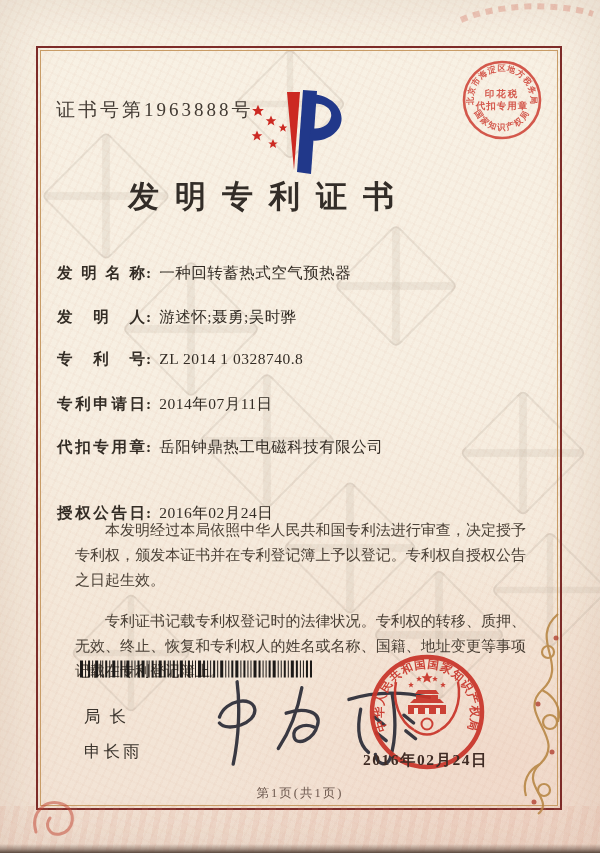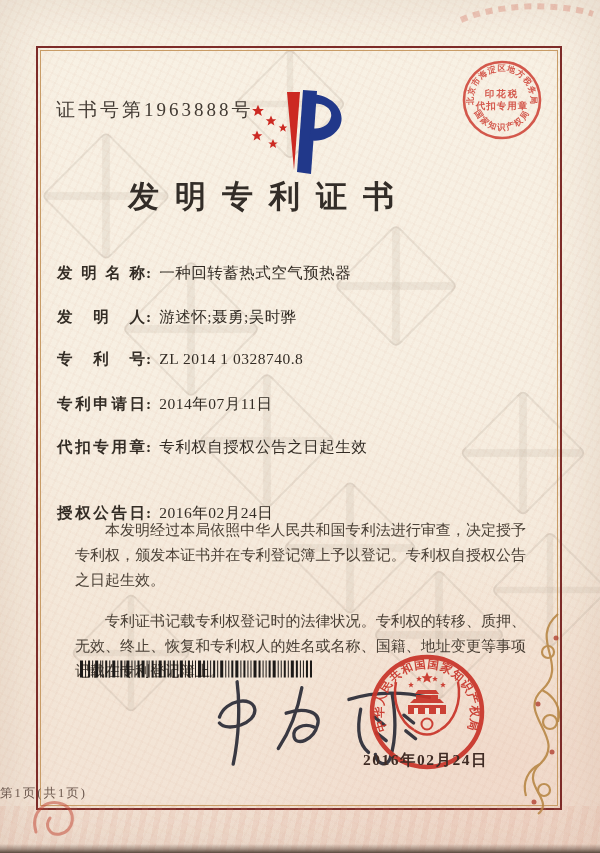--- a/index.html
+++ b/index.html
@@ -40,21 +40,21 @@
   .frow{ position:absolute; left:57px; font-size:15.5px; color:#332c25; white-space:nowrap;}
   .flabel{ display:inline-block; width:88px; text-align:justify; text-align-last:justify; font-weight:bold; }
   .fcolon{ font-weight:bold; margin:0 8px 0 1px; }
   .fvalue{ letter-spacing:.5px; }
   .body-text{ position:absolute; left:59px; top:502px; width:483px;
     font-size:15px; line-height:25px; color:#4a4036; text-align:justify; }
   .body-text p{ margin:16px; text-indent:2em; }
   .director{ position:absolute; left:84px; top:706px; color:#3a332c; font-size:16.5px; }
   .director .d-title{ letter-spacing:9px; }
   .director .d-name{ margin-top:13px; letter-spacing:3px; }
-  .footer{ position:absolute; left:0; top:785px; width:600px; text-align:left;
+  .footer{ position:absolute; left:0; top:785px; width:600px; text-align:center;
     font-size:12.5px; color:#6a564c; letter-spacing:2px; }
   .abs{ position:absolute; }
   .seal-date{ position:absolute; left:363px; top:750px; width:150px;
     font-size:15.5px; font-weight:bold; color:#3f2b24; letter-spacing:1.5px; z-index:4; }
   svg{ display:block; }
 </style>
 </head>
 <body>
 
 <div class="page">
@@ -120,35 +120,39 @@
   <div class="frow" style="top:307px;">
     <span class="flabel">发明人</span><span class="fcolon">:</span><span class="fvalue">游述怀;聂勇;吴时骅</span>
   </div>
   <div class="frow" style="top:349px;">
     <span class="flabel">专利号</span><span class="fcolon">:</span><span class="fvalue">ZL 2014 1 0328740.8</span>
   </div>
   <div class="frow" style="top:394px;">
     <span class="flabel">专利申请日</span><span class="fcolon">:</span><span class="fvalue">2014年07月11日</span>
   </div>
   <div class="frow" style="top:437px;">
-    <span class="flabel">代扣专用章</span><span class="fcolon">:</span><span class="fvalue">专利权自授权公告之日起生效</span>
+    <span class="flabel">代扣专用章</span><span class="fcolon">:</span><span class="fvalue">岳阳钟鼎热工电磁科技有限公司</span>
   </div>
   <div class="frow" style="top:483px;margin-top:20px;">
     <span class="flabel">授权公告日</span><span class="fcolon">:</span><span class="fvalue">2016年02月24日</span>
   </div>
 
   <div class="body-text">
     <p>本发明经过本局依照中华人民共和国专利法进行审查，决定授予专利权，颁发本证书并在专利登记簿上予以登记。专利权自授权公告之日起生效。</p>
     <p>专利证书记载专利权登记时的法律状况。专利权的转移、质押、无效、终止、恢复和专利权人的姓名或名称、国籍、地址变更等事项记载在专利登记簿上。</p>
   </div>
 
   <svg class="abs" style="left:80px;top:660px;" width="232" height="18" viewBox="0 0 230 17">
     <path fill="#1d1a18" d="M0 0h3v17H0z M5 0h1v17H5z M8 0h2v17H8z M12 0h1v17h-1z M15 0h3v17h-3z M20 0h1v17h-1z M22 0h1v17h-1z M25 0h2v17h-2z M29 0h1v17h-1z M32 0h3v17h-3z M37 0h1v17h-1z M40 0h2v17h-2z M44 0h1v17h-1z M46 0h3v17h-3z M51 0h1v17h-1z M54 0h1v17h-1z M57 0h2v17h-2z M61 0h3v17h-3z M66 0h1v17h-1z M68 0h1v17h-1z M71 0h2v17h-2z M75 0h1v17h-1z M78 0h3v17h-3z M83 0h2v17h-2z M87 0h1v17h-1z M89 0h1v17h-1z M92 0h2v17h-2z M96 0h1v17h-1z M99 0h3v17h-3z M104 0h1v17h-1z M107 0h2v17h-2z M111 0h1v17h-1z M114 0h1v17h-1z M117 0h3v17h-3z M122 0h2v17h-2z M126 0h1v17h-1z M129 0h1v17h-1z M132 0h2v17h-2z M136 0h1v17h-1z M139 0h3v17h-3z M144 0h1v17h-1z M147 0h1v17h-1z M150 0h2v17h-2z M154 0h3v17h-3z M159 0h1v17h-1z M162 0h2v17h-2z M166 0h1v17h-1z M169 0h1v17h-1z M172 0h3v17h-3z M177 0h2v17h-2z M181 0h1v17h-1z M184 0h1v17h-1z M187 0h2v17h-2z M191 0h3v17h-3z M196 0h1v17h-1z M199 0h1v17h-1z M202 0h2v17h-2z M206 0h1v17h-1z M209 0h3v17h-3z M214 0h2v17h-2z M218 0h1v17h-1z M221 0h1v17h-1z M224 0h2v17h-2z M228 0h2v17h-2z"></path>
   </svg>
 
+  <div class="director">
+    <div class="d-title">局长</div>
+    <div class="d-name">申长雨</div>
+  </div>
 
   <svg class="abs" style="left:192px;top:665px;" width="255" height="115" viewBox="0 0 260 115">
     <g fill="none" stroke="#262733" stroke-width="3.4" stroke-linecap="round" stroke-linejoin="round" opacity=".9">
       <path d="M28,52 C34,34 62,30 64,44 C66,58 36,68 28,58"></path>
       <path d="M46,16 C49,40 48,72 42,100"></path>
       <path d="M112,22 C108,44 100,66 88,84"></path>
       <path d="M96,48 C114,42 132,46 128,60 C124,76 106,82 104,72 C102,63 114,58 124,62"></path>
       <path d="M160,34 C185,26 215,26 242,32"></path>
       <path d="M172,44 C168,64 170,80 180,88"></path>
       <path d="M204,28 C208,52 208,76 202,94 C198,104 188,99 187,90"></path>

